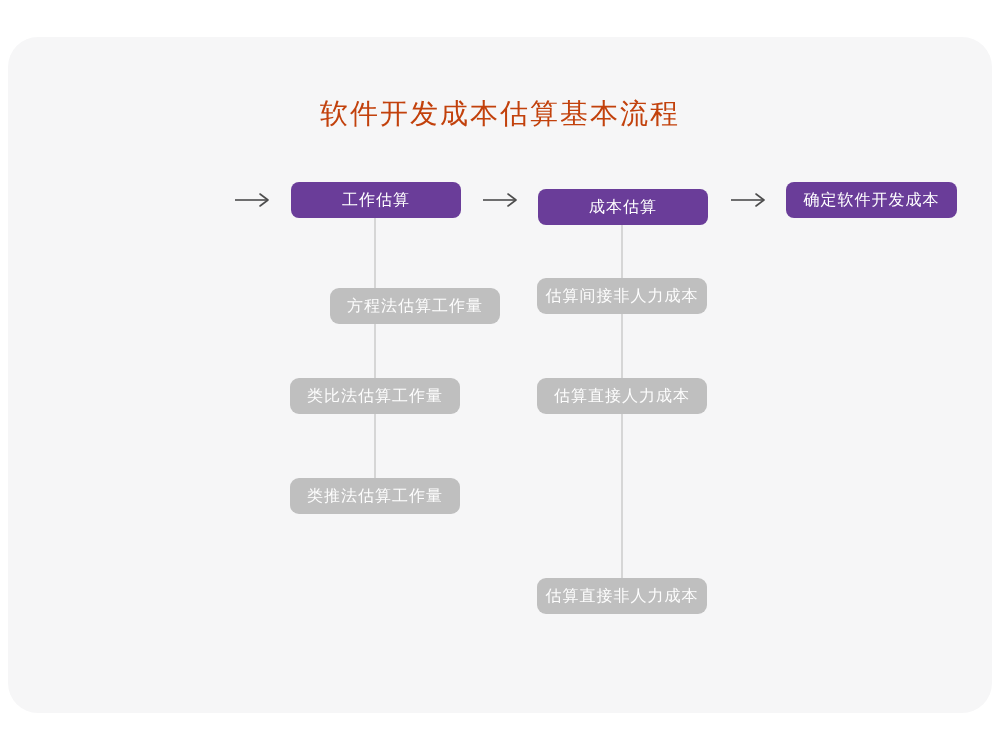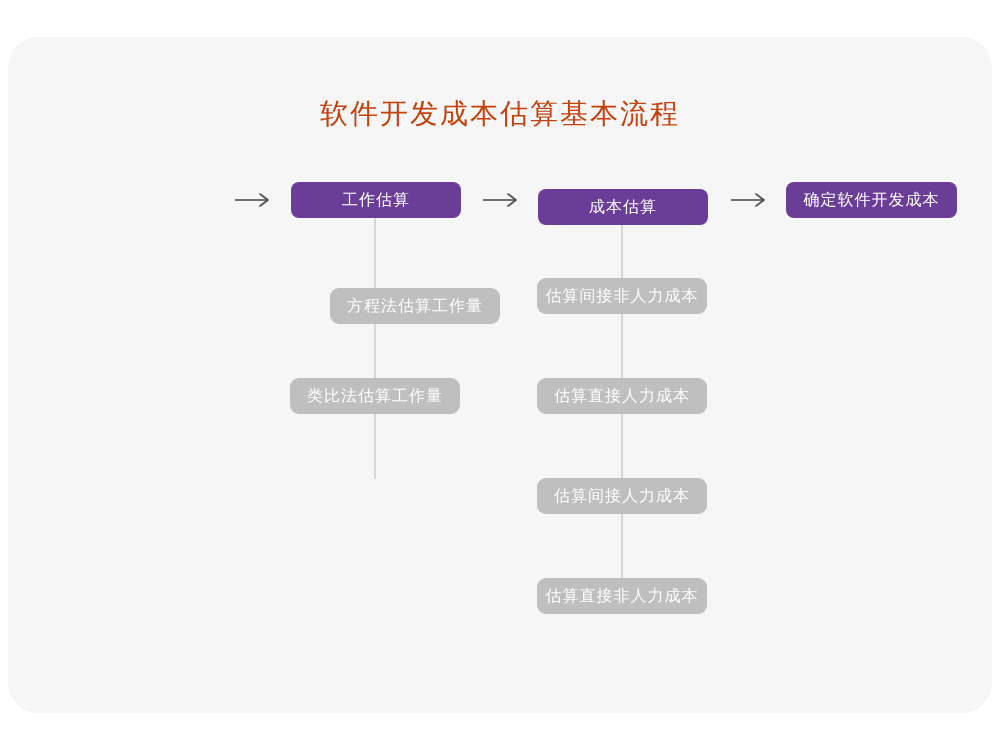--- a/index.html
+++ b/index.html
@@ -95,27 +95,27 @@
     <line x1="1" y1="8" x2="33" y2="8" stroke="#4d4d4d" stroke-width="1.6"></line>
     <polyline points="26,2 34,8 26,14" fill="none" stroke="#4d4d4d" stroke-width="1.6" stroke-linejoin="round" stroke-linecap="round"></polyline>
   </svg>
 
   <div class="sub-box" style="left:282px; top:251px;margin-left:40px;">
     <span>方程法估算工作量</span>
   </div>
   <div class="sub-box" style="left:282px; top:341px;">
     <span>类比法估算工作量</span>
   </div>
+  <div class="sub-box" style="left:282px; top:441px;">
+    <span>类推法估算工作量</span>
+  </div>
 
   <div class="sub-box" style="left:529px; top:241px;">
     <span>估算间接非人力成本</span>
   </div>
   <div class="sub-box" style="left:529px; top:341px;justify-content:center;">
     <span>估算直接人力成本</span>
-  </div>
-  <div class="sub-box" style="left:529px; top:441px;">
-    <span>估算间接人力成本</span>
   </div>
   <div class="sub-box" style="left:529px; top:541px;justify-content:center;">
     <span>估算直接非人力成本</span>
   </div>
 
 </div>
 
 </body></html>

